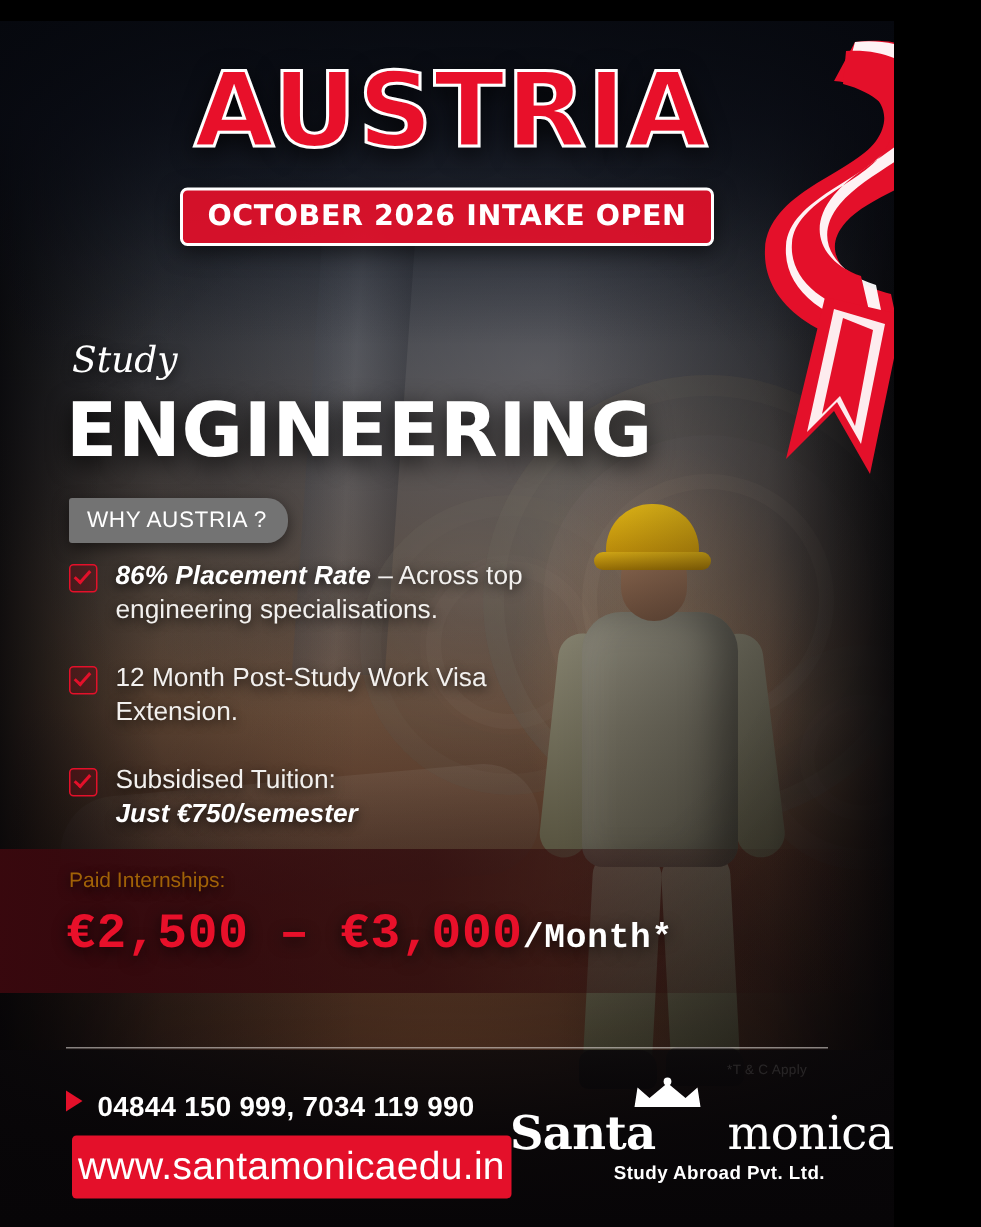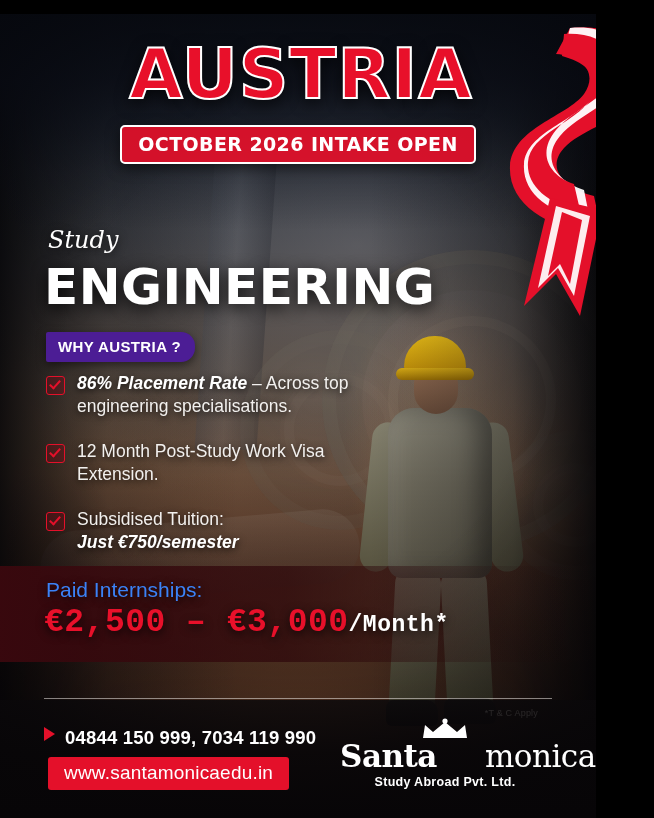--- a/index.html
+++ b/index.html
@@ -177,23 +177,23 @@
     font-size: 50px;
     letter-spacing: .5px;
     color: #ffffff;
     text-shadow: 0 4px 16px rgba(0,0,0,.85);
   }
 
   
   .why-tag {
     position: absolute;
     left: 46px; top: 332px;
-    background: #4c1d95;
+    background: #737373;
     color: #fff;
-    font-weight: 700;
+    font-weight: 400;
     font-size: 15px;
     letter-spacing: .4px;
     padding: 6px 14px 7px 12px;
     border-radius: 2px 14px 14px 2px;
     box-shadow: 0 3px 10px rgba(0,0,0,.5);
   }
 
   .bullets {
     position: absolute;
     left: 46px; top: 372px;
@@ -235,22 +235,22 @@
   
   .band {
     position: absolute;
     left: 0; right: 0; top: 566px;
     height: 96px;
     background: linear-gradient(90deg, rgba(60,8,14,0.92) 0%, rgba(45,6,10,0.70) 48%, rgba(30,5,8,0.12) 85%, rgba(0,0,0,0) 100%);
   }
   .band-title {
     position: absolute;
     left: 46px; top: 578px;
-    color: #3b82f6;
-    font-size: 21px;
+    color: #a16207;
+    font-size: 14px;
     font-weight: 400;
     text-shadow: 0 2px 8px rgba(0,0,0,.8);
   }
   .band-amount {
     position: absolute;
     left: 44px; top: 604px;
     font-family: Liberation Mono, monospace;
     font-weight: 700;
     font-size: 33px;
     letter-spacing: .5px;
@@ -301,23 +301,23 @@
     color: #ffffff;
     font-size: 18.5px;
     font-weight: 700;
     letter-spacing: .2px;
   }
   .website {
     position: absolute;
     left: 48px; top: 757px;
     background: #e4102a;
     color: #ffffff;
-    font-size: 19px;
+    font-size: 26px;
     font-weight: 500;
-    padding: 5px 16px 6px;
+    padding: 5px 4px 6px;
     border-radius: 3px;
     letter-spacing: .2px;
   }
   .logo {
     position: absolute;
     right: 46px; top: 718px;
     text-align: center;
     width: 210px;
   }
   .crown { margin: 0 auto 1px; display: block; }
@@ -330,20 +330,21 @@
     line-height: 1;
     white-space: nowrap;
   }
   .logo-name .thin { font-weight: 400; margin-left: 48px; }
   .logo-sub {
     margin-top: 3px;
     color: #ffffff;
     font-size: 12.5px;
     font-weight: 700;
     letter-spacing: .3px;
+    text-align: right;
   }
   .logo-reg {
     font-size: 11px;
     vertical-align: top;
     font-weight: 400;
   }
 
   
   .topbar {
     position: absolute;

